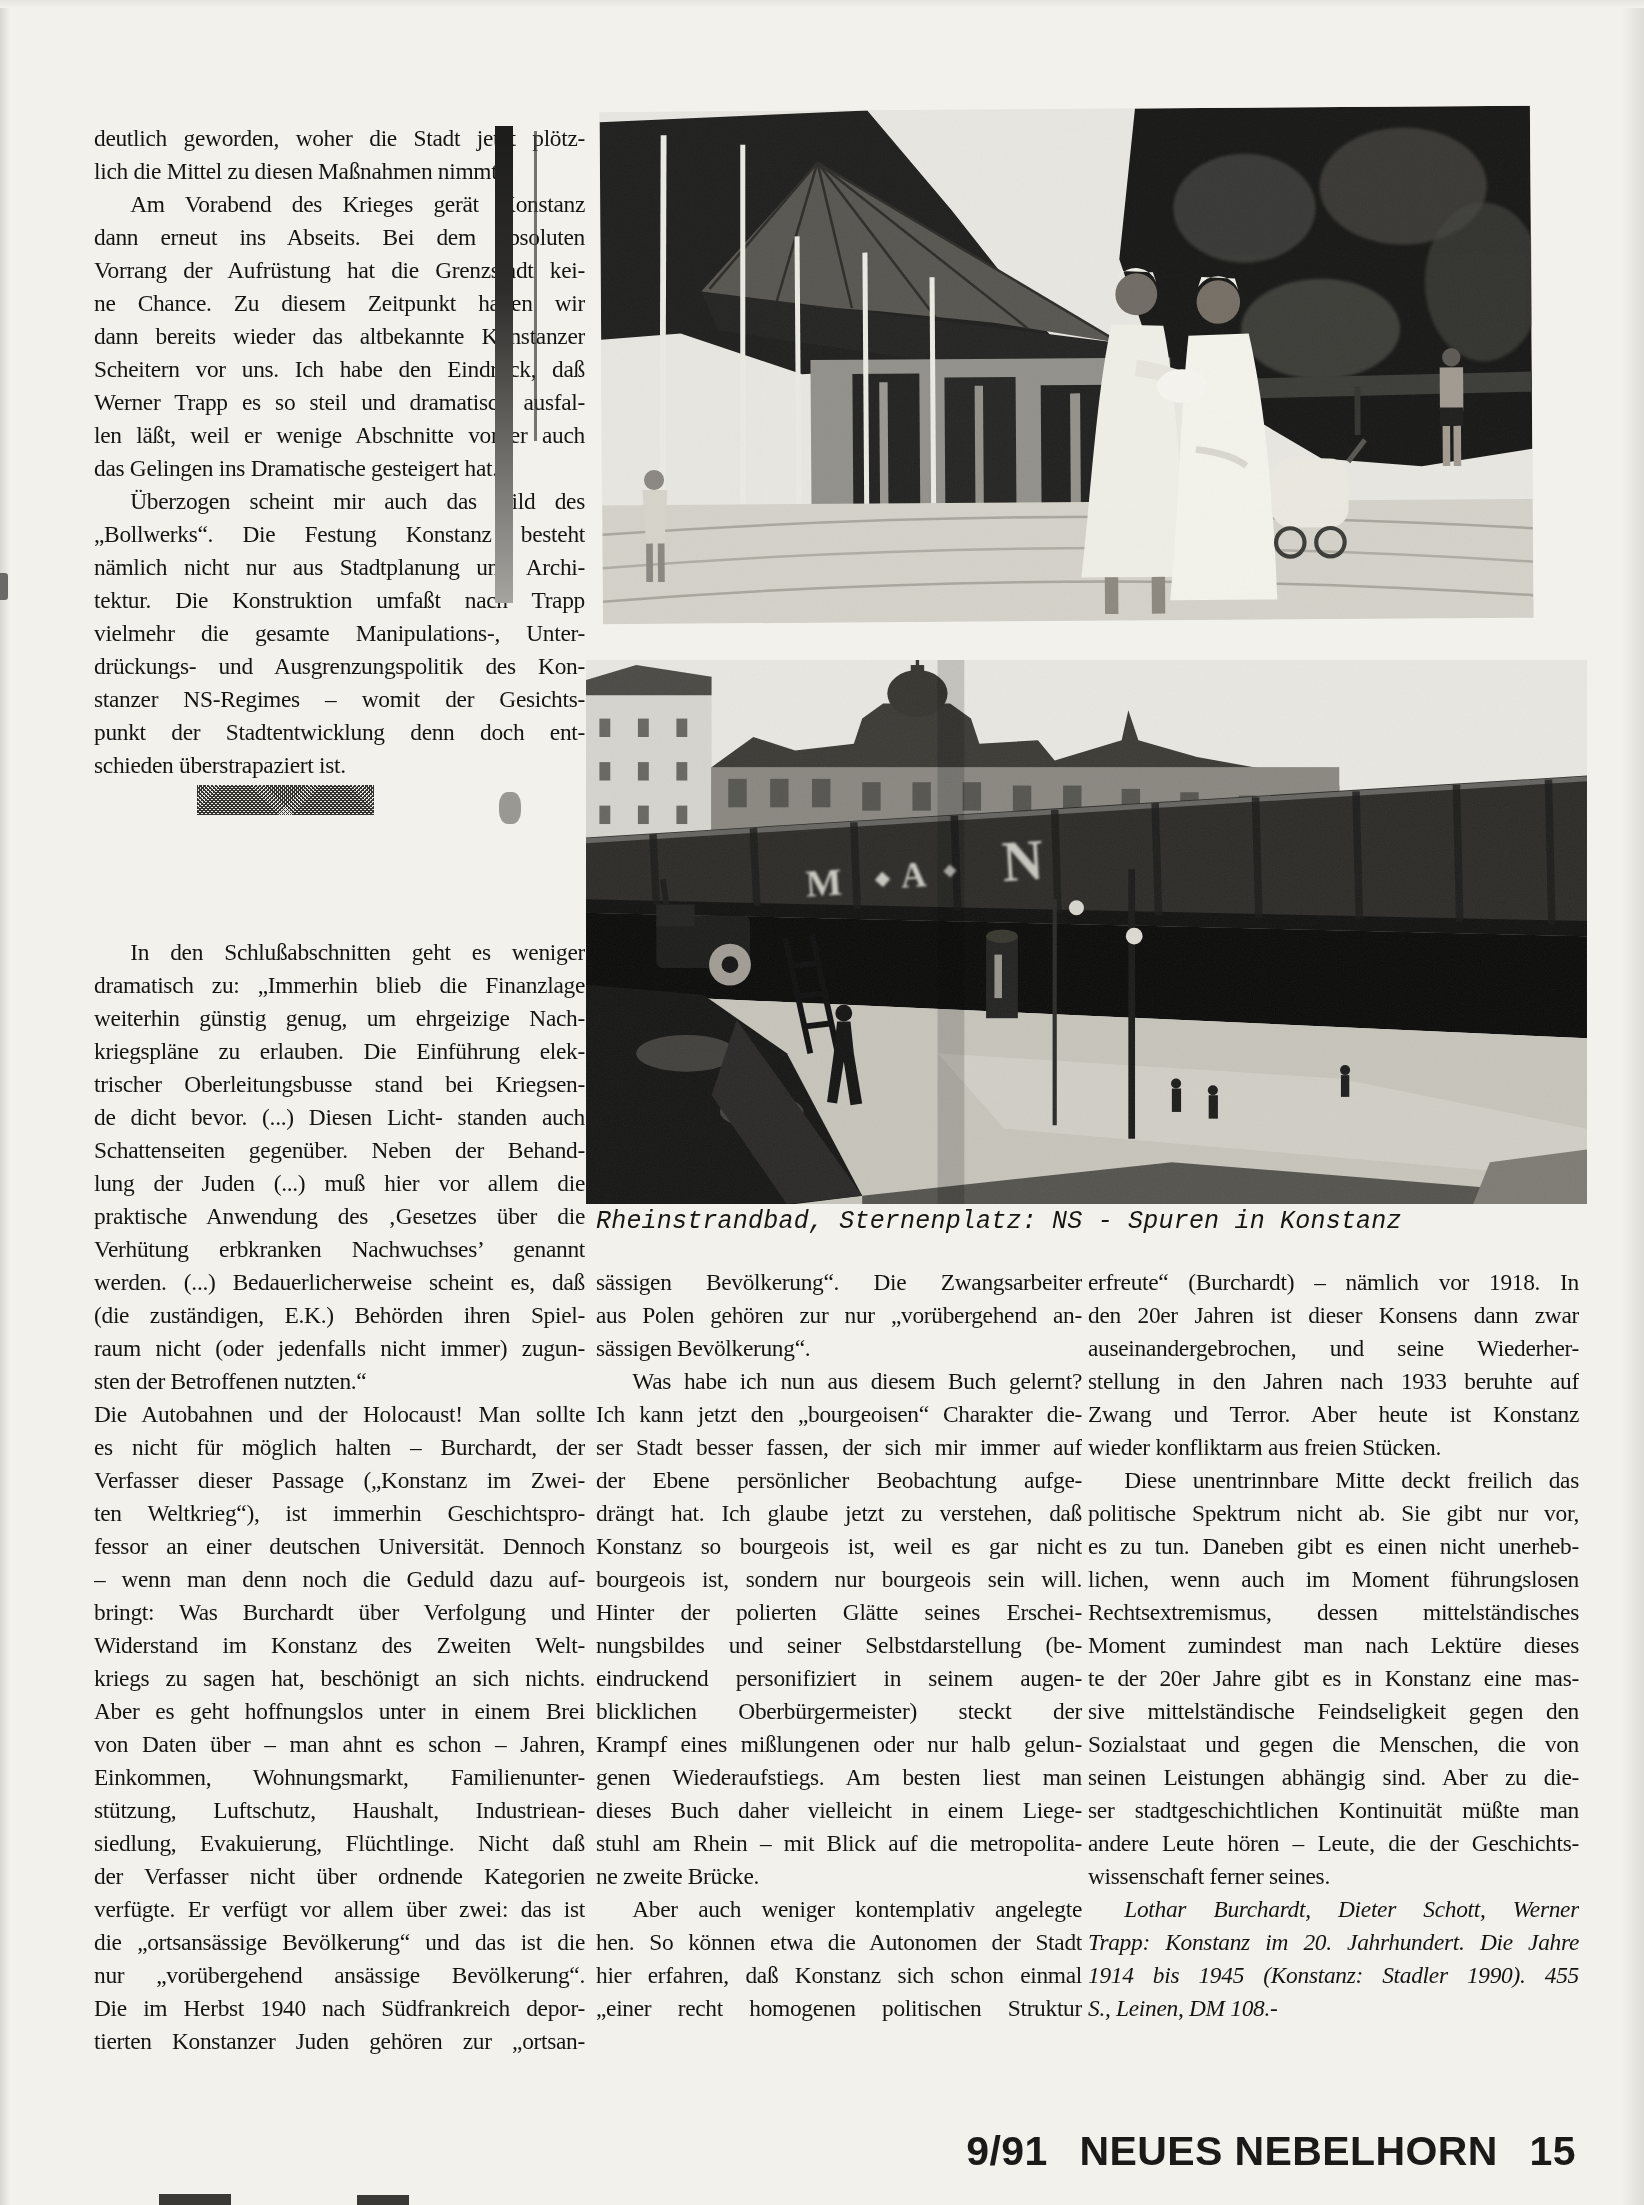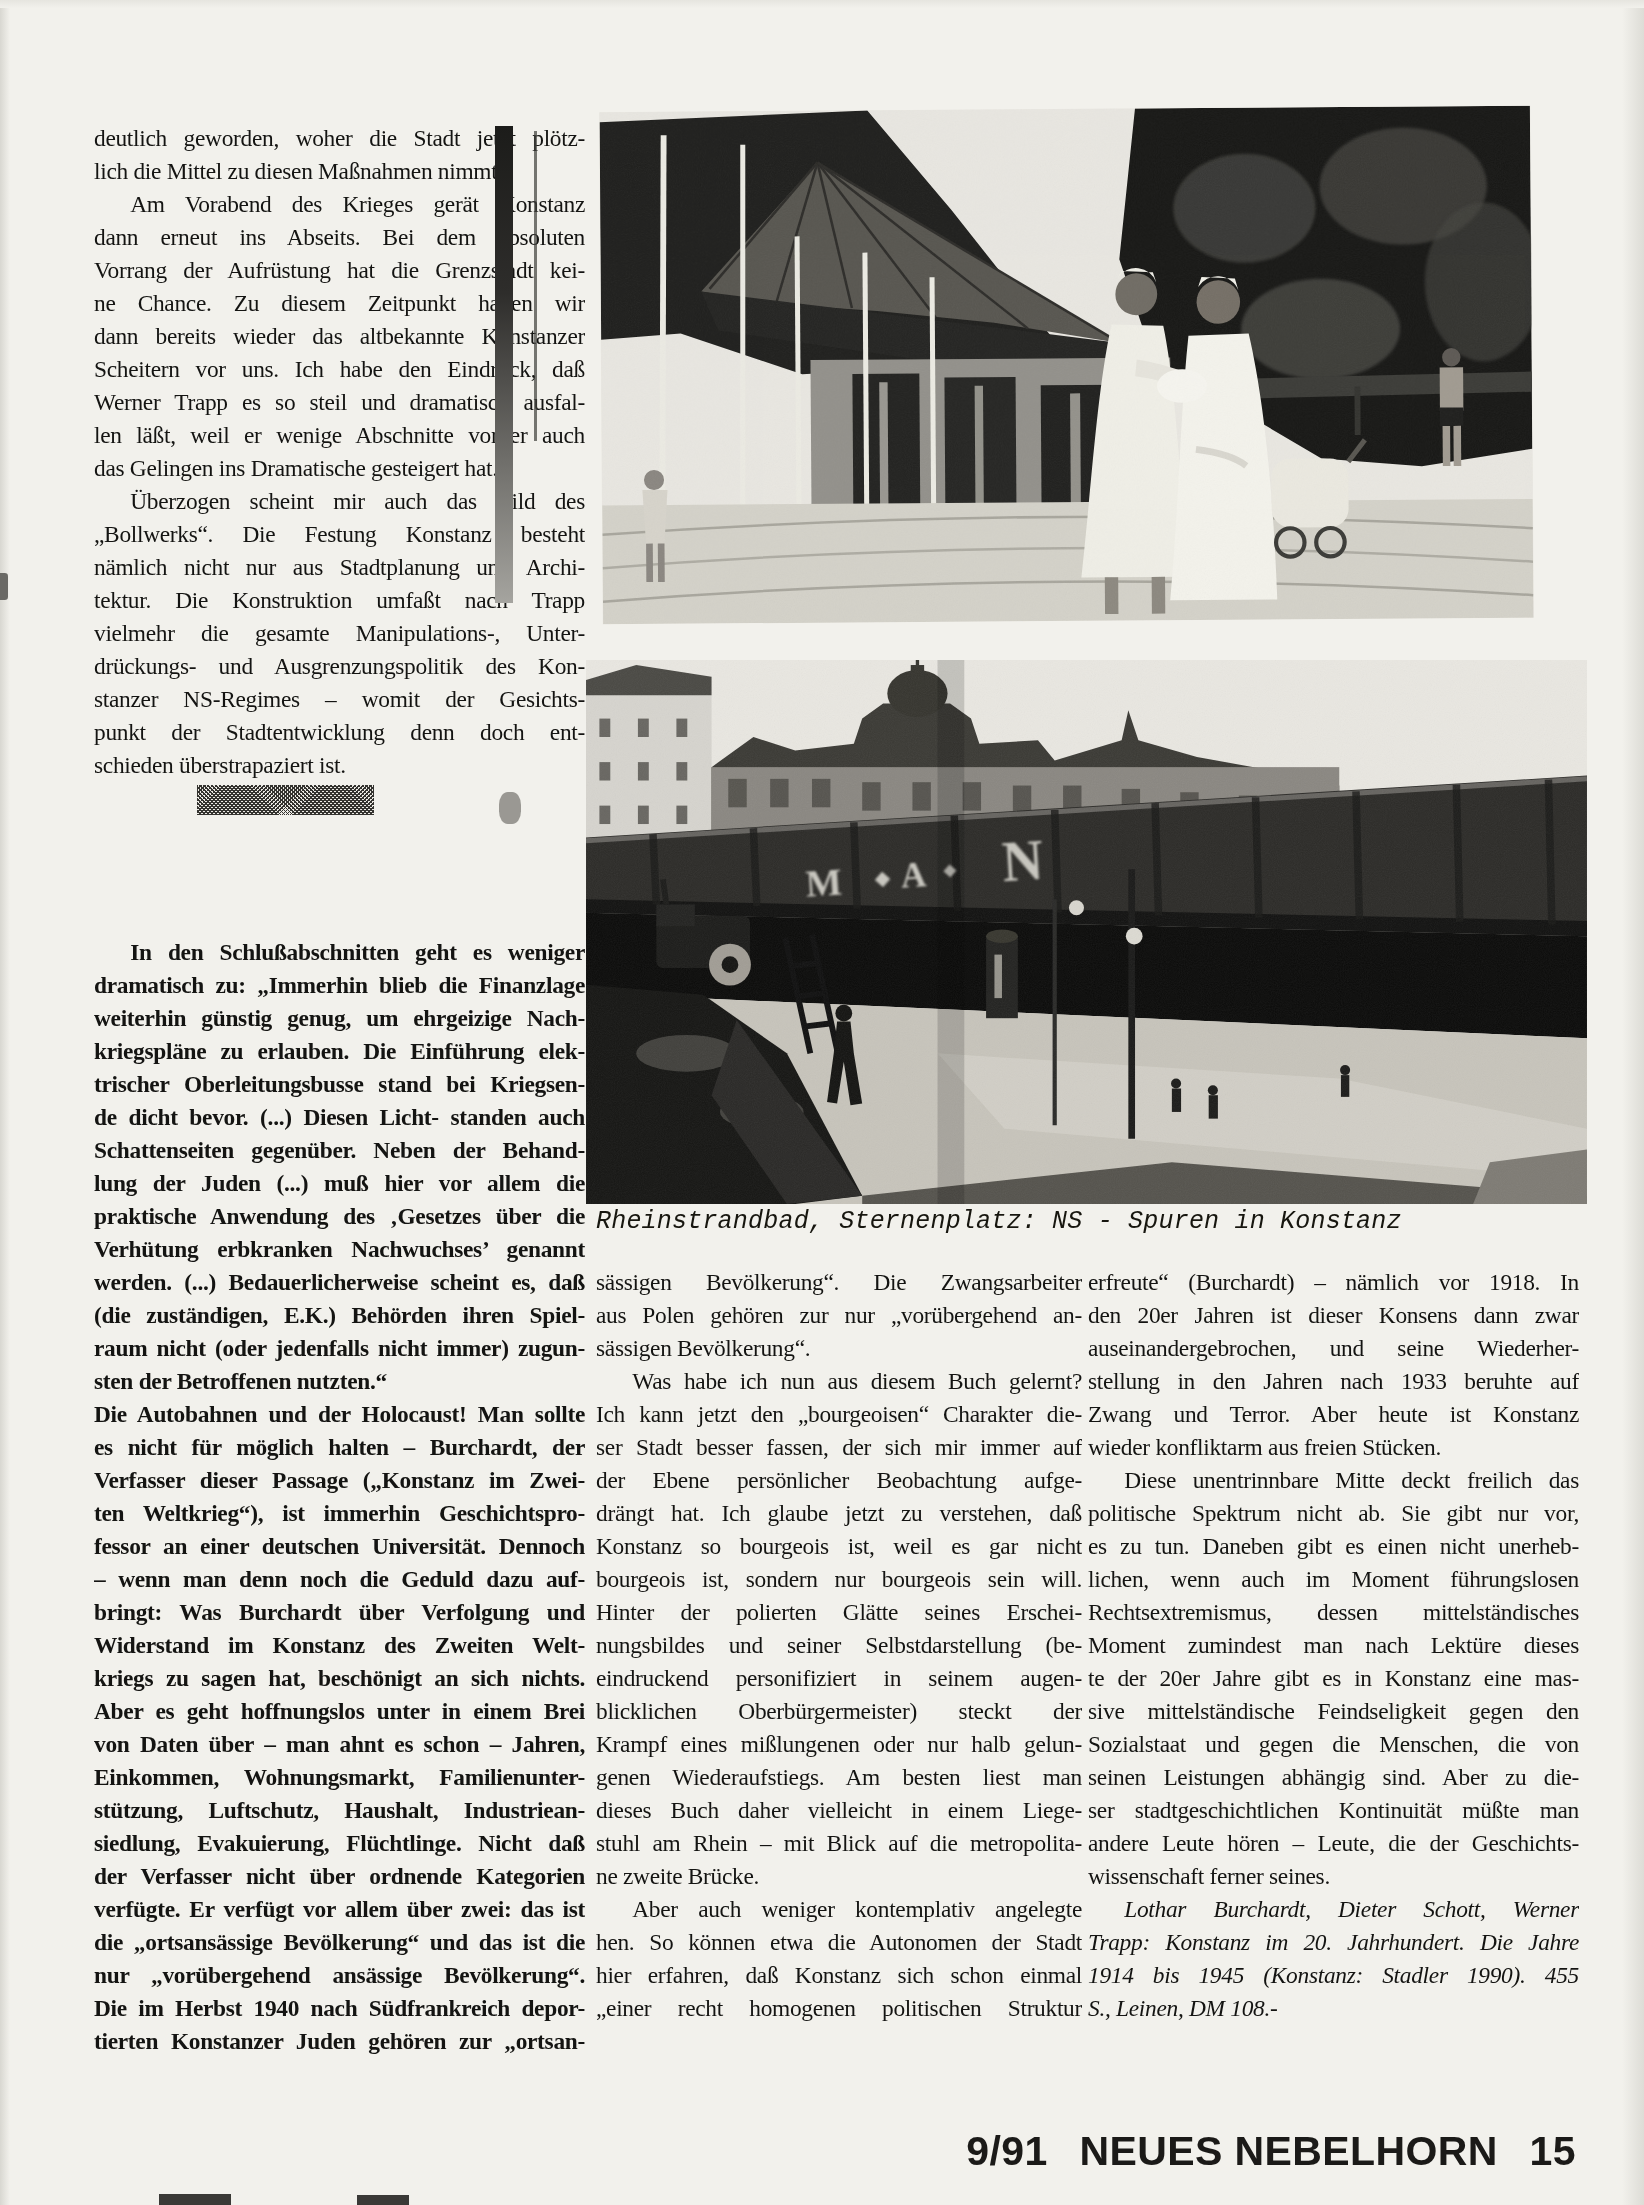--- a/index.html
+++ b/index.html
@@ -84,21 +84,21 @@
       <div class="line">vielmehr die gesamte Manipulations-, Unter-</div>
       <div class="line">drückungs- und Ausgrenzungspolitik des Kon-</div>
       <div class="line">stanzer NS-Regimes – womit der Gesichts-</div>
       <div class="line">punkt der Stadtentwicklung denn doch ent-</div>
       <div class="line last">schieden überstrapaziert ist.</div>
     </div>
   </div>
 
 <div class="divider"></div>
 
-<div class="col" style="left:94px;top:921px;width:491px;font-weight:bold;">
+<div class="col" style="left:94px;top:921px;width:491px;">
     <div class="para indent">
       <div class="line">In den Schlußabschnitten geht es weniger</div>
       <div class="line">dramatisch zu: „Immerhin blieb die Finanzlage</div>
       <div class="line">weiterhin günstig genug, um ehrgeizige Nach-</div>
       <div class="line">kriegspläne zu erlauben. Die Einführung elek-</div>
       <div class="line">trischer Oberleitungsbusse stand bei Kriegsen-</div>
       <div class="line">de dicht bevor. (...) Diesen Licht- standen auch</div>
       <div class="line">Schattenseiten gegenüber. Neben der Behand-</div>
       <div class="line">lung der Juden (...) muß hier vor allem die</div>
       <div class="line">praktische Anwendung des ‚Gesetzes über die</div>

